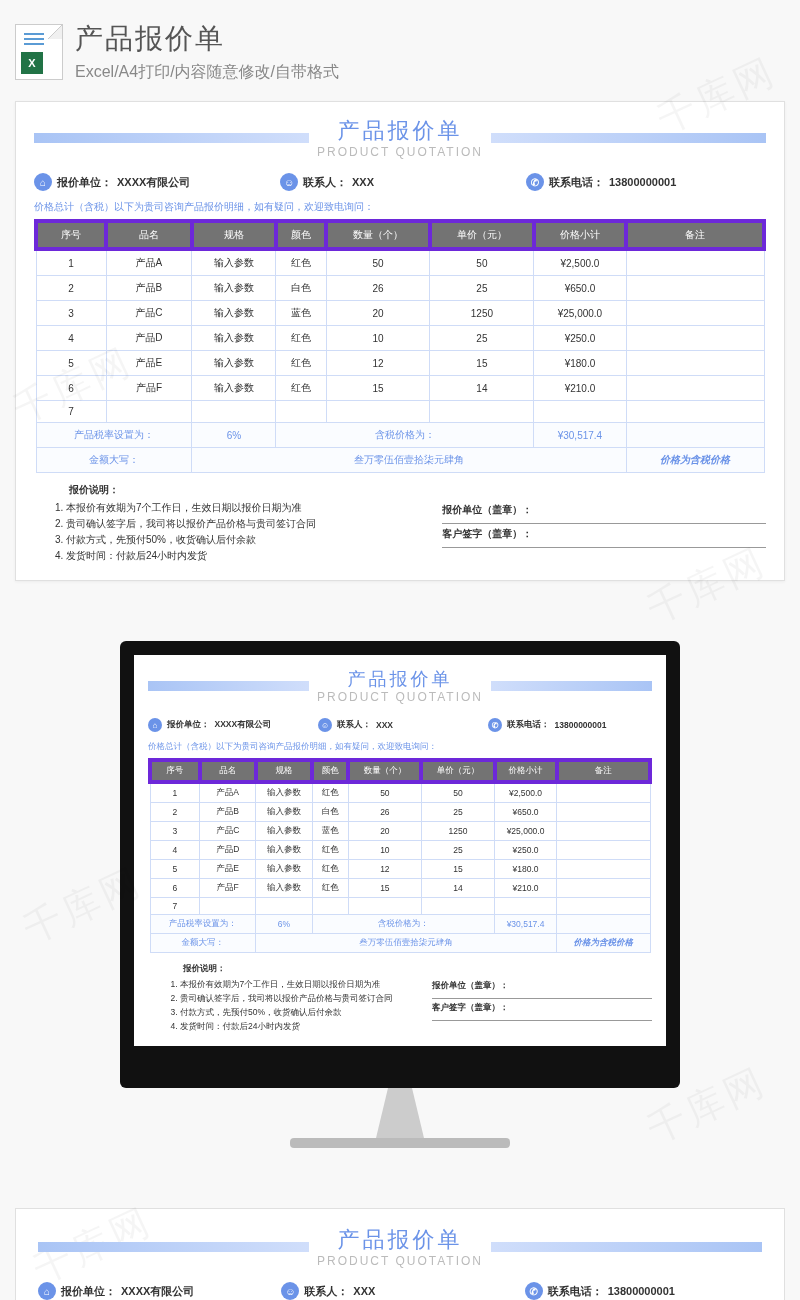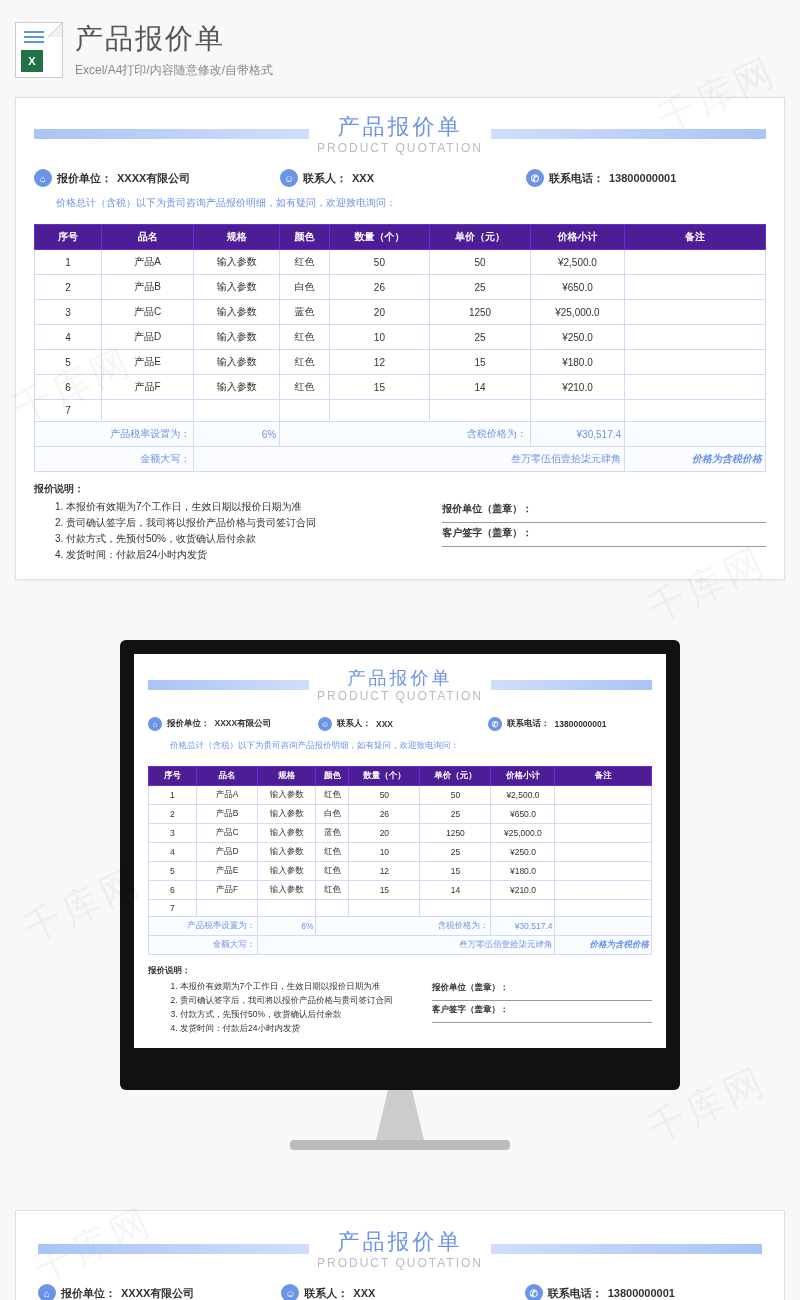--- a/index.html
+++ b/index.html
@@ -8,47 +8,47 @@
 
 .header-row { display: flex; align-items: center; gap: 12px; margin-bottom: 4px; }
 .file-icon { width: 48px; height: 56px; background: #fff; border: 1px solid #ccc; position: relative; }
 .file-icon::before { content: ""; position: absolute; top: 0; right: 0; width: 14px; height: 14px; background: linear-gradient(135deg, transparent 48%, #ccc 50%, #f0f0f0 52%); }
 .file-icon-inner { position: absolute; left: 5px; bottom: 5px; width: 22px; height: 22px; background: #217346; color: #fff; display: flex; align-items: center; justify-content: center; font-size: 11px; font-weight: bold; }
 .file-lines { position: absolute; top: 8px; left: 8px; right: 18px; }
 .file-lines div { height: 2px; background: #5a9bd5; margin-bottom: 3px; }
 
 .title-block { flex: 1; }
 .main-title { font-size: 28px; color: #555; font-weight: 400; letter-spacing: 2px; }
-.subtitle { font-size: 12px; color: #888; margin-top: 4px; }
+.subtitle { font-size: 16px; color: #888; margin-top: 4px; }
 
 .card { background: #fff; border: 1px solid #e0e0e0; margin-top: 18px; padding: 14px 18px 16px; box-shadow: 0 1px 3px rgba(0,0,0,0.05); }
 
 .quot-head { text-align: center; position: relative; margin-bottom: 8px; }
 .quot-head-line { display: flex; align-items: center; gap: 8px; }
 .quot-head-bar { flex: 1; height: 10px; background: linear-gradient(to right, #a9c4f5, #d0defb); }
 .quot-head-bar.r { background: linear-gradient(to left, #a9c4f5, #d0defb); }
 .quot-head-title { font-size: 22px; color: #6b93e8; font-weight: 500; letter-spacing: 3px; white-space: nowrap; }
 .quot-head-sub { font-size: 12px; color: #bbb; letter-spacing: 2px; margin-top: -1px; }
 
 .info-row { display: flex; align-items: center; gap: 6px; padding: 6px 0; font-size: 11px; font-weight: bold; }
 .info-row .ic { width: 18px; height: 18px; border-radius: 50%; background: #6b93e8; color: #fff; display: inline-flex; align-items: center; justify-content: center; font-size: 10px; }
 .info-row .seg { display: flex; align-items: center; gap: 5px; flex: 1; }
 
-.notice { color: #6b93e8; font-size: 10px; padding: 3px 0 14px; margin-left: 22px; }
+.notice { color: #6b93e8; font-size: 10px; padding: 3px 0 5px; }
 
 table.quot { width: 100%; border-collapse: collapse; font-size: 10px; }
-table.quot th { background: #4c1d95; color: #fff; padding: 5px 2px; font-weight: 700; border: 1px solid #6d28d9; }
+table.quot th { background: #737373; color: #fff; padding: 5px 2px; font-weight: 400; border: 4px solid #6d28d9; }
 table.quot td { border: 1px solid #cfdcf7; padding: 5px 3px; text-align: center; background: #fff; }
-table.quot tr.summary td { color: #6b93e8; background: #fafcff; text-align: right; }
+table.quot tr.summary td { color: #6b93e8; background: #fafcff; }
 table.quot td.note { font-weight: bold; color: #333; font-style: italic; }
 
 .footer-block { display: flex; gap: 20px; margin-top: 10px; font-size: 10px; }
 .footer-left { flex: 1.2; }
 .footer-right { flex: 1; display: flex; flex-direction: column; justify-content: center; }
-.footer-title { font-weight: bold; margin-bottom: 3px; }
+.footer-title { font-weight: bold; margin-bottom: 3px; margin-left: 35px; }
 .footer-left ol { list-style: decimal; margin-left: 32px; }
 .footer-left li { padding: 1px 0; }
 .sig-line { border-bottom: 1px solid #999; padding: 3px 0 6px; font-weight: bold; }
 
 
 .monitor-wrap { margin-top: 60px; display: flex; justify-content: center; }
 .monitor { width: 560px; }
 .monitor-screen { background: #111; padding: 14px; border-radius: 6px 6px 0 0; }
 .monitor-inner { background: #fff; padding: 12px 14px; }
 .monitor-inner .card { border: none; box-shadow: none; margin-top: 0; padding: 0; }

